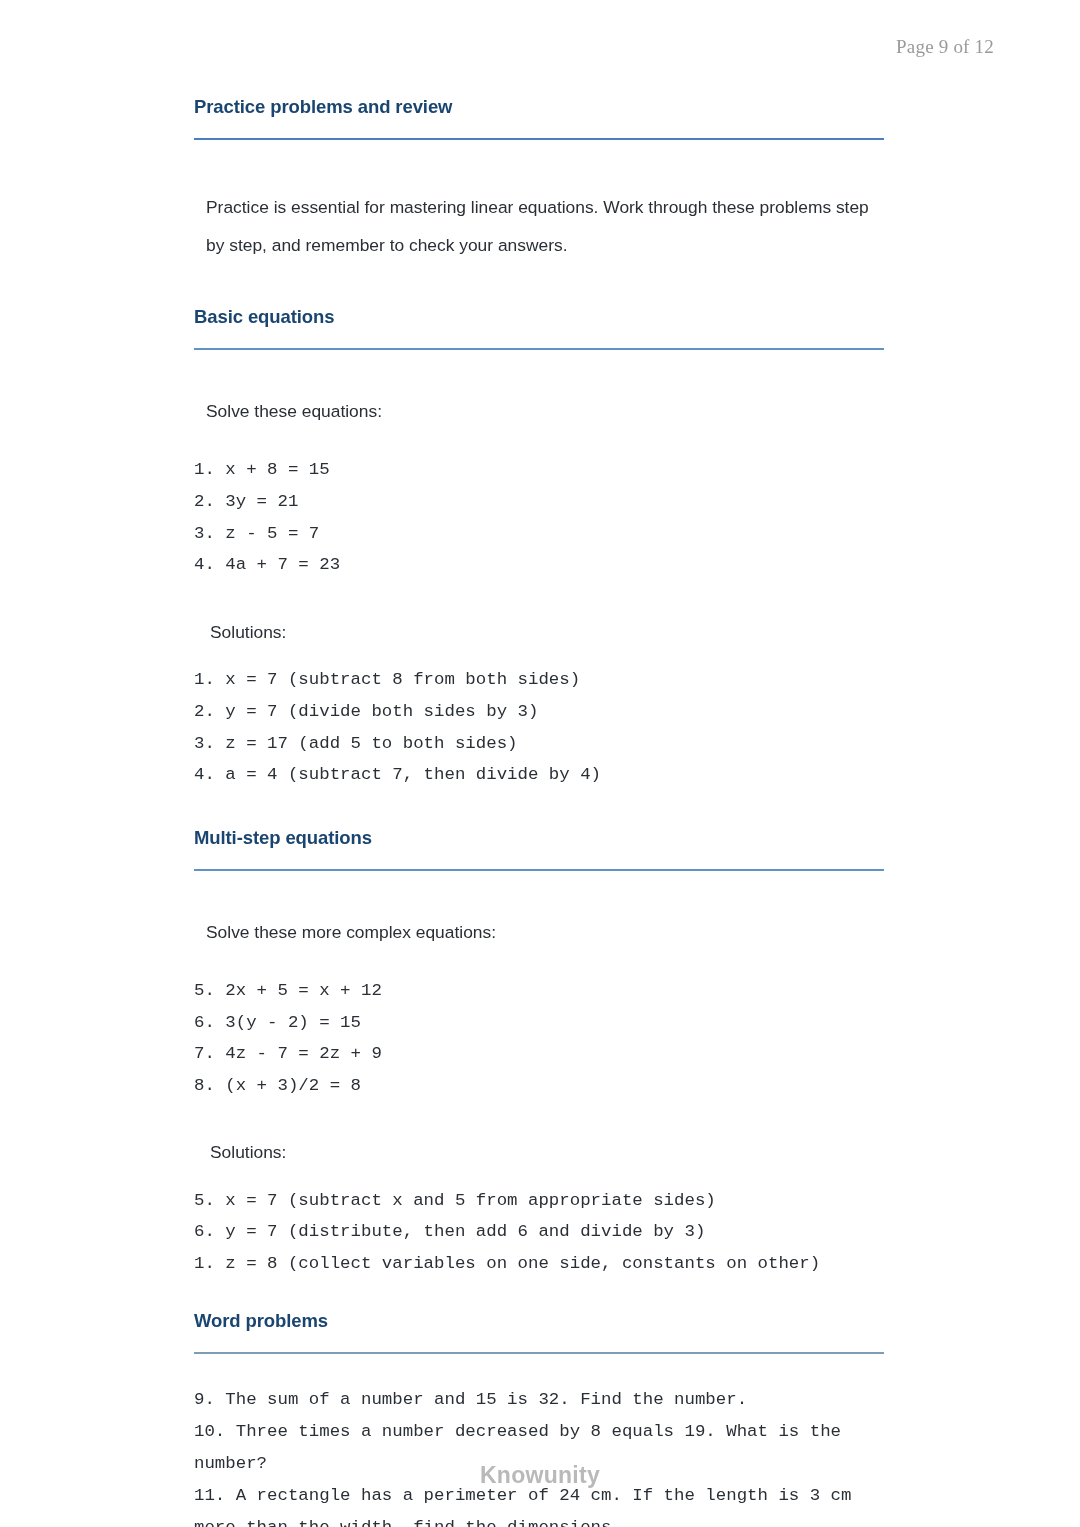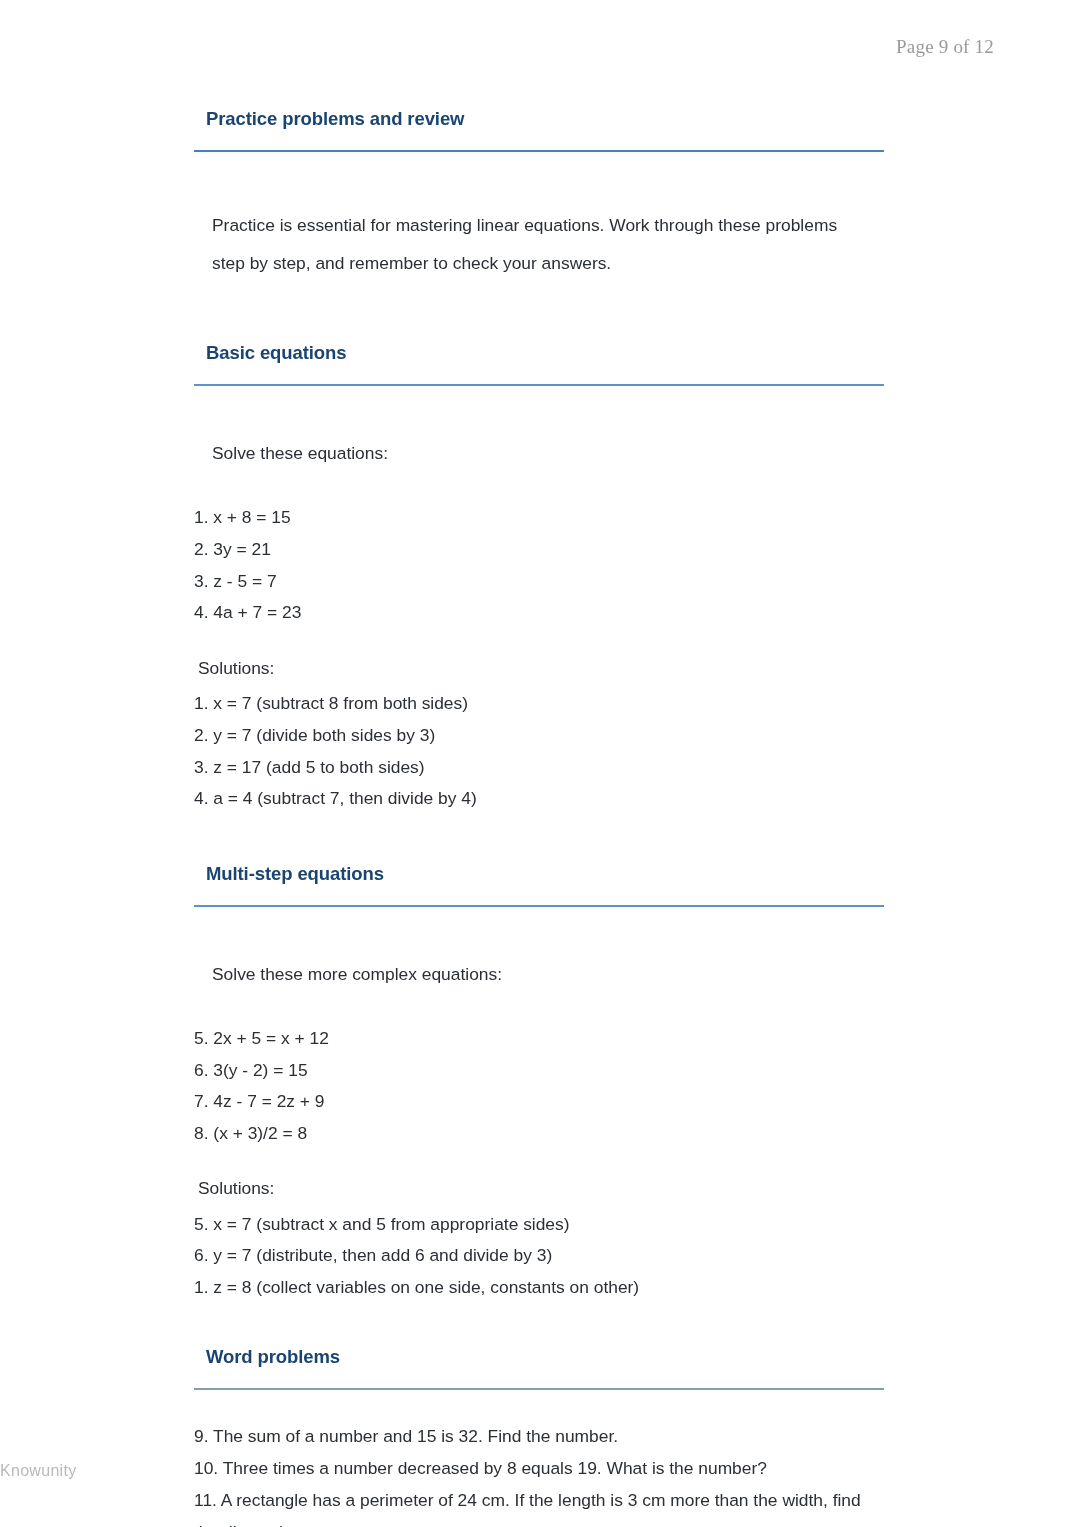--- a/index.html
+++ b/index.html
@@ -32,75 +32,77 @@
     position: absolute;
     left: 194px;
     top: 96px;
     width: 690px;
   }
   .section-heading {
     font-size: 18.5px;
     font-weight: bold;
     color: #1a4570;
     letter-spacing: -0.1px;
-    margin: 12px;
+    margin: 0;
     line-height: 1.2;
   }
   .rule {
     height: 2px;
     width: 690px;
     background: #4a7fbf;
     margin-top: 20px;
   }
   .rule.muted {
     background: #7f9cb0;
   }
   .rule.soft {
     background: #5f93c4;
   }
   .para {
     font-size: 17.4px;
     line-height: 38px;
     color: #2a2f36;
-    margin: 18px;
+    margin: 12px;
   }
   .block-gap-lg { height: 36px; }
   .block-gap-md { height: 30px; }
   .block-gap-sm { height: 20px; }
   .block-gap-xs { height: 12px; }
   .list {
     margin: 0;
     padding: 0;
     list-style: none;
+    font-family: Liberation Mono, monospace;
   }
   .list li {
     font-size: 17.4px;
     line-height: 31.6px;
     color: #2a2f36;
     white-space: nowrap;
   }
   .list.wrapping li {
     white-space: normal;
     line-height: 32px;
   }
   .solutions-label {
     font-size: 17.4px;
     line-height: 31.6px;
     color: #2a2f36;
-    margin: 4px;
+    margin: 16px;
   }
   .watermark {
     position: absolute;
     left: 0;
     right: 0;
     top: 1462px;
-    text-align: left;
-    font-size: 16px;
+    text-align: center;
+    font-size: 23px;
     color: #b9b9b9;
     letter-spacing: 0.3px;
+    font-weight: bold;
   }
 </style>
 </head>
 <body>
 
 <div class="page">
 
   <div class="page-number">Page 9 of 12</div>
 
   <div class="content">

